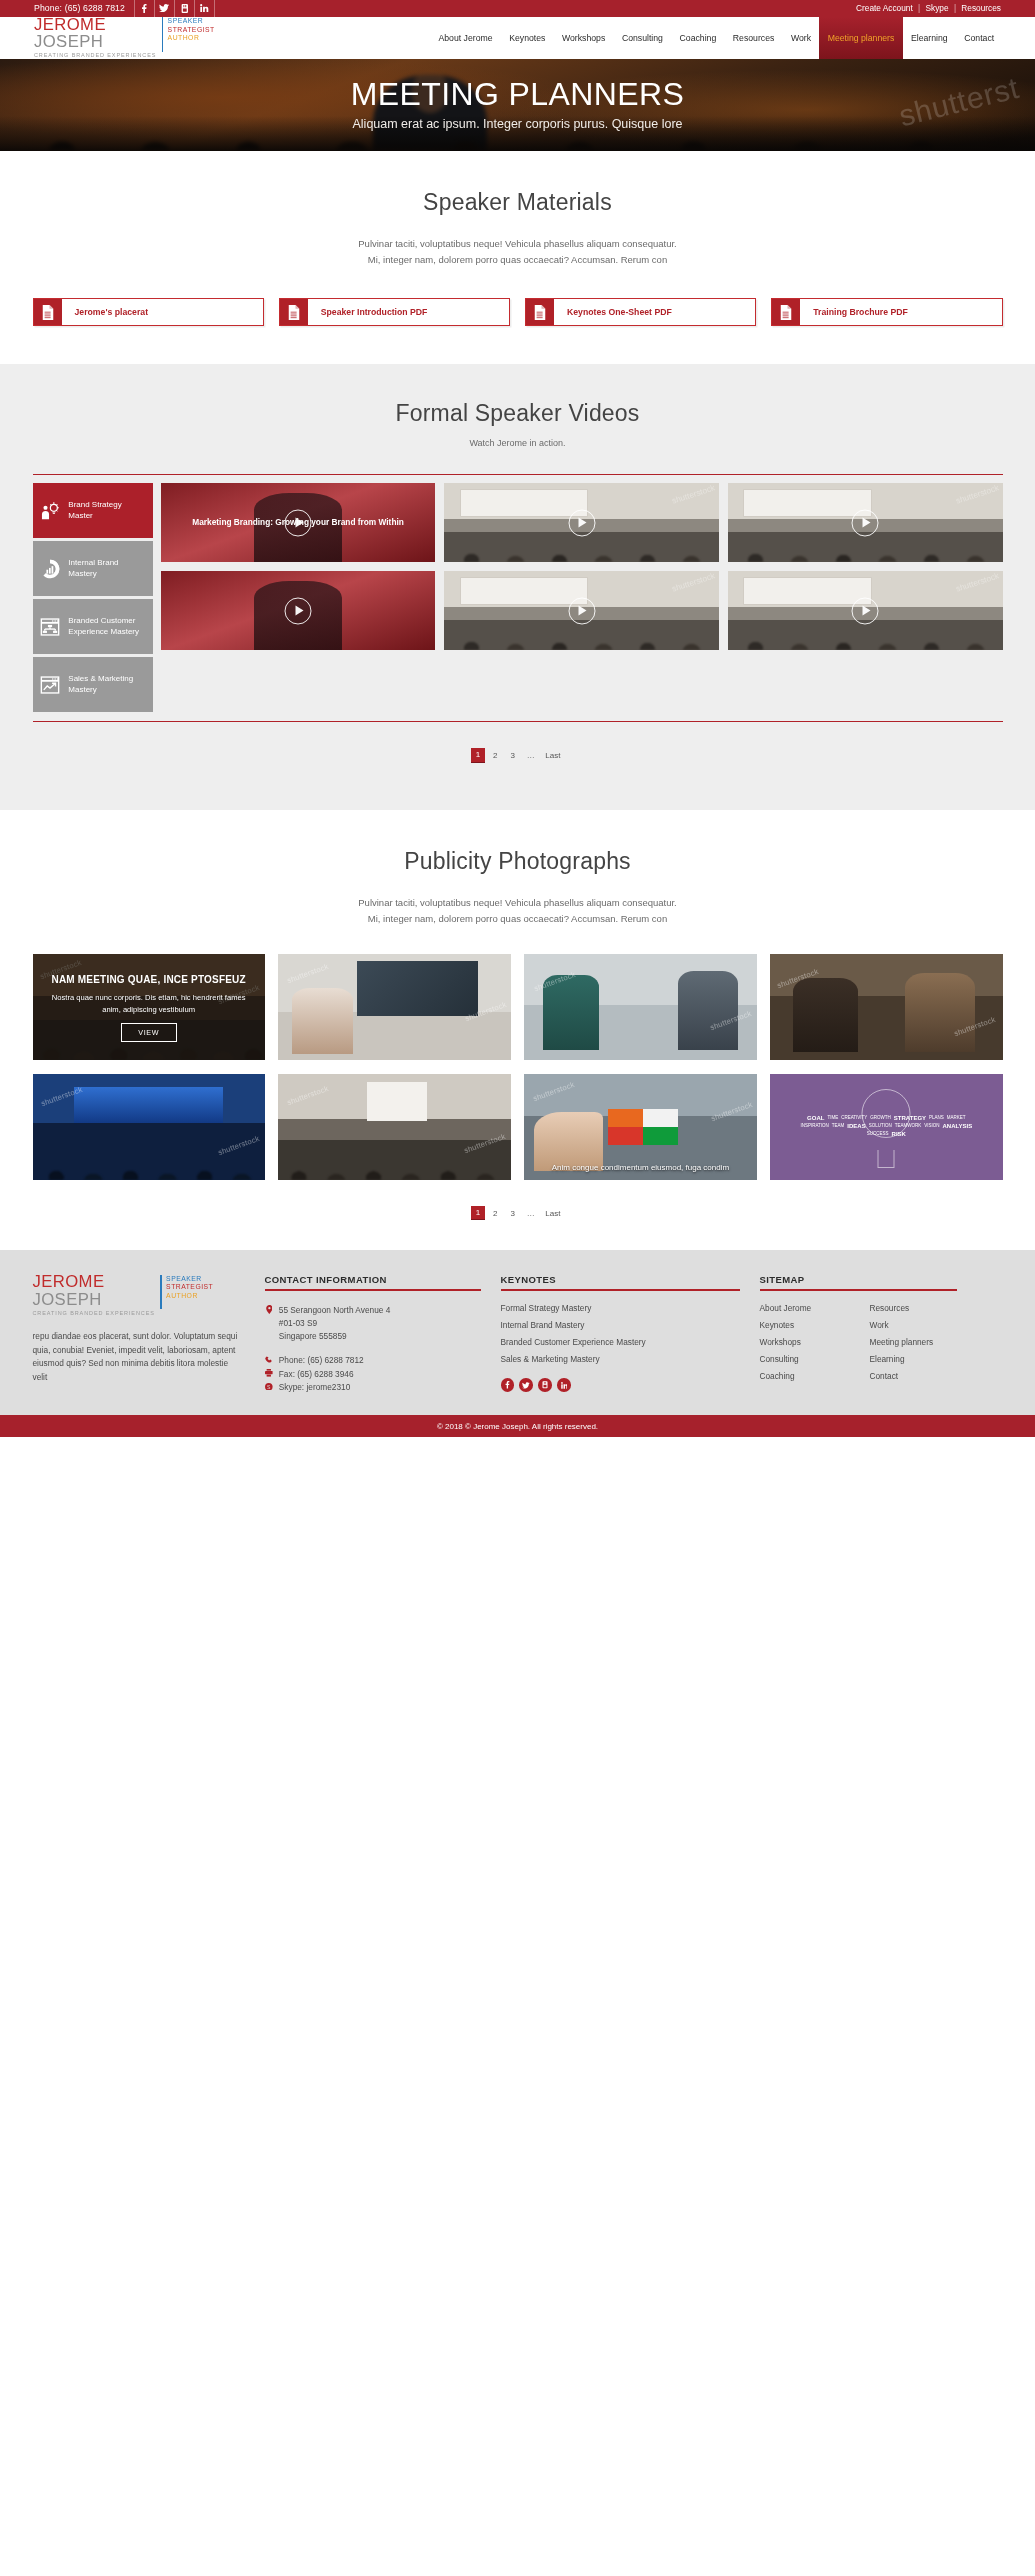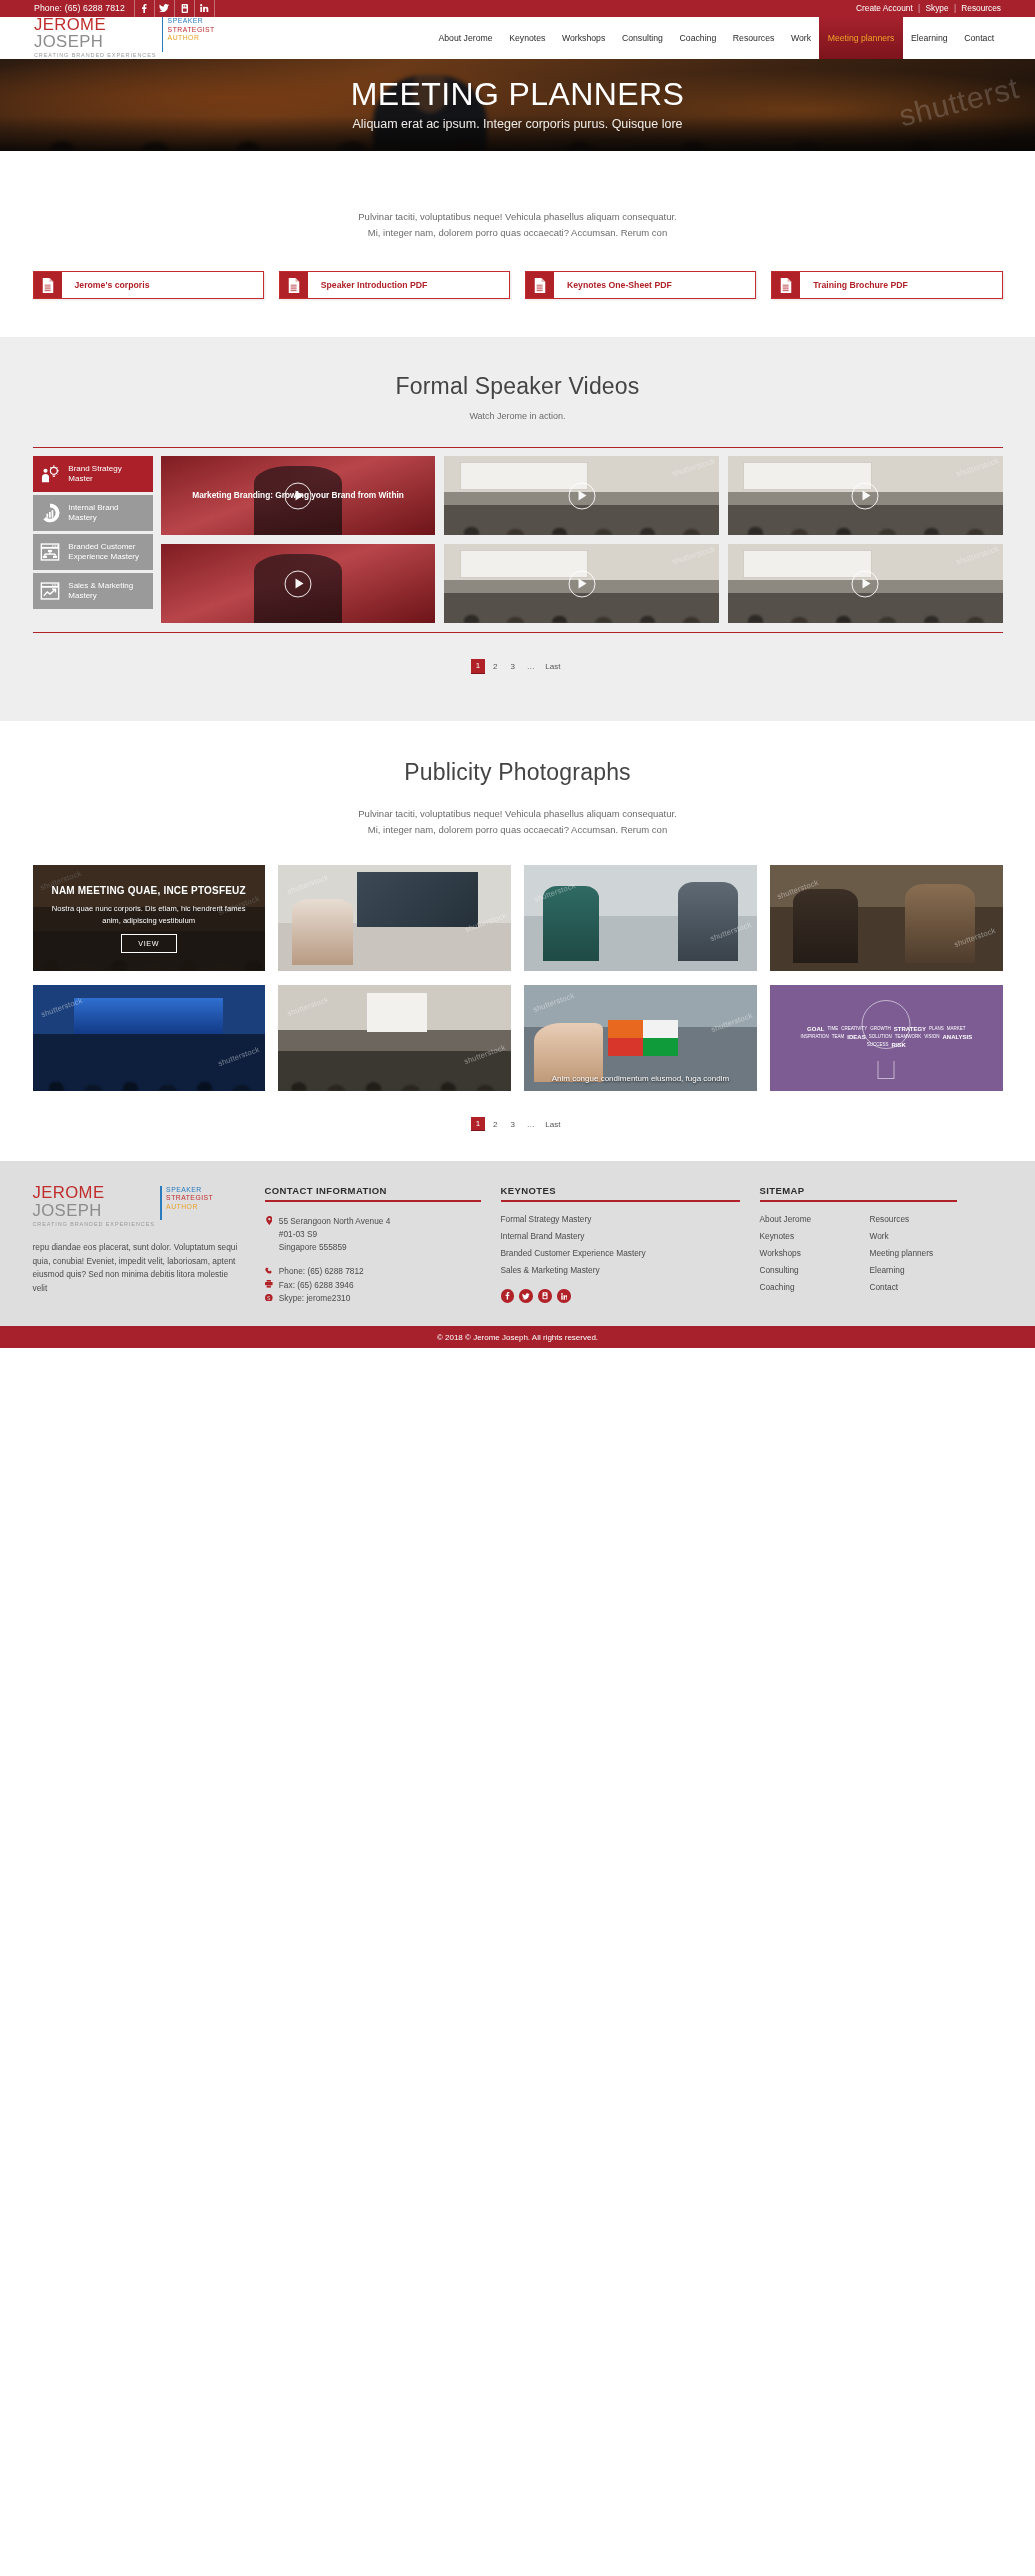--- a/index.html
+++ b/index.html
@@ -162,21 +162,21 @@
     display:flex; align-items:center; padding-left: 13px;
     color: #b02128; font-size: 8.7px; font-weight: 700;
   }
 
   
   .videos { background: #eeeeee; padding: 36px 0 47px; }
   .vid-divider { border-top: 0.8px solid #b02128; margin-top: 26px; }
   .vid-wrap { display: flex; gap: 8.3px; padding-top: 8.3px; }
   .vid-tabs { width: 120px; display: flex; flex-direction: column; gap: 3px; }
   .vid-tab {
-    height: 36px; display: flex; align-items: center; gap: 6.8px;
+    height: 55px; display: flex; align-items: center; gap: 6.8px;
     background: #9a9a9a; color: #fff; padding: 0 6px; cursor: pointer;
   }
   .vid-tab.active { background: #ac202a; }
   .vid-tab .tico { width: 23px; height: 23px; flex: 0 0 23px; display:flex; align-items:center; justify-content:center; }
   .vid-tab .tlbl { font-size: 8px; line-height: 1.3; }
   .vid-grid { flex: 1; display: grid; grid-template-columns: repeat(3, 1fr); grid-template-rows: 79px 79px; gap: 9px 9px; }
   .vid-cell { position: relative; overflow: hidden; background: #777; }
   .vid-cell.feat { background: linear-gradient(135deg,#b33b3f,#8e1b22); }
   .vid-cell .vtitle {
     position:absolute; inset:0; display:flex; align-items:center; justify-content:center;
@@ -440,39 +440,40 @@
 <div class="hero">
   <div class="hero-speaker"></div>
   <div class="hero-crowd"></div>
   <div class="hero-wm">shutterst</div>
   <h1>MEETING PLANNERS</h1>
   <p>Aliquam erat ac ipsum. Integer corporis purus. Quisque lore</p>
 </div>
 
 <div class="section">
   <div class="wrap">
+    <div class="sec-title">Speaker Materials</div>
     <div class="sec-sub">
       <div>Pulvinar taciti, voluptatibus neque! Vehicula phasellus aliquam consequatur.</div>
       <div>Mi, integer nam, dolorem porro quas occaecati? Accumsan. Rerum con</div>
     </div>
     <div class="pdf-row">
       <div class="pdf-btn">
         <div class="pdf-ico">
           <svg width="12" height="15" viewBox="0 0 16 20">
               <path d="M10 0H1v20h14V5l-5-5z" fill="#fff"></path>
               <path d="M10 0l5 5h-5V0z" fill="#e0b4b7"></path>
               <g fill="#b02128">
                 <rect x="3.5" y="9" width="8" height="1"></rect>
                 <rect x="3.5" y="11.5" width="8" height="1"></rect>
                 <rect x="3.5" y="14" width="8" height="1"></rect>
                 <rect x="3.5" y="16.5" width="8" height="1"></rect>
               </g>
             </svg>
         </div>
-        <div class="pdf-lbl">Jerome's corporis</div>
+        <div class="pdf-lbl">Jerome's placerat</div>
       </div>
       <div class="pdf-btn">
         <div class="pdf-ico">
           <svg width="12" height="15" viewBox="0 0 16 20">
               <path d="M10 0H1v20h14V5l-5-5z" fill="#fff"></path>
               <path d="M10 0l5 5h-5V0z" fill="#e0b4b7"></path>
               <g fill="#b02128">
                 <rect x="3.5" y="9" width="8" height="1"></rect>
                 <rect x="3.5" y="11.5" width="8" height="1"></rect>
                 <rect x="3.5" y="14" width="8" height="1"></rect>

